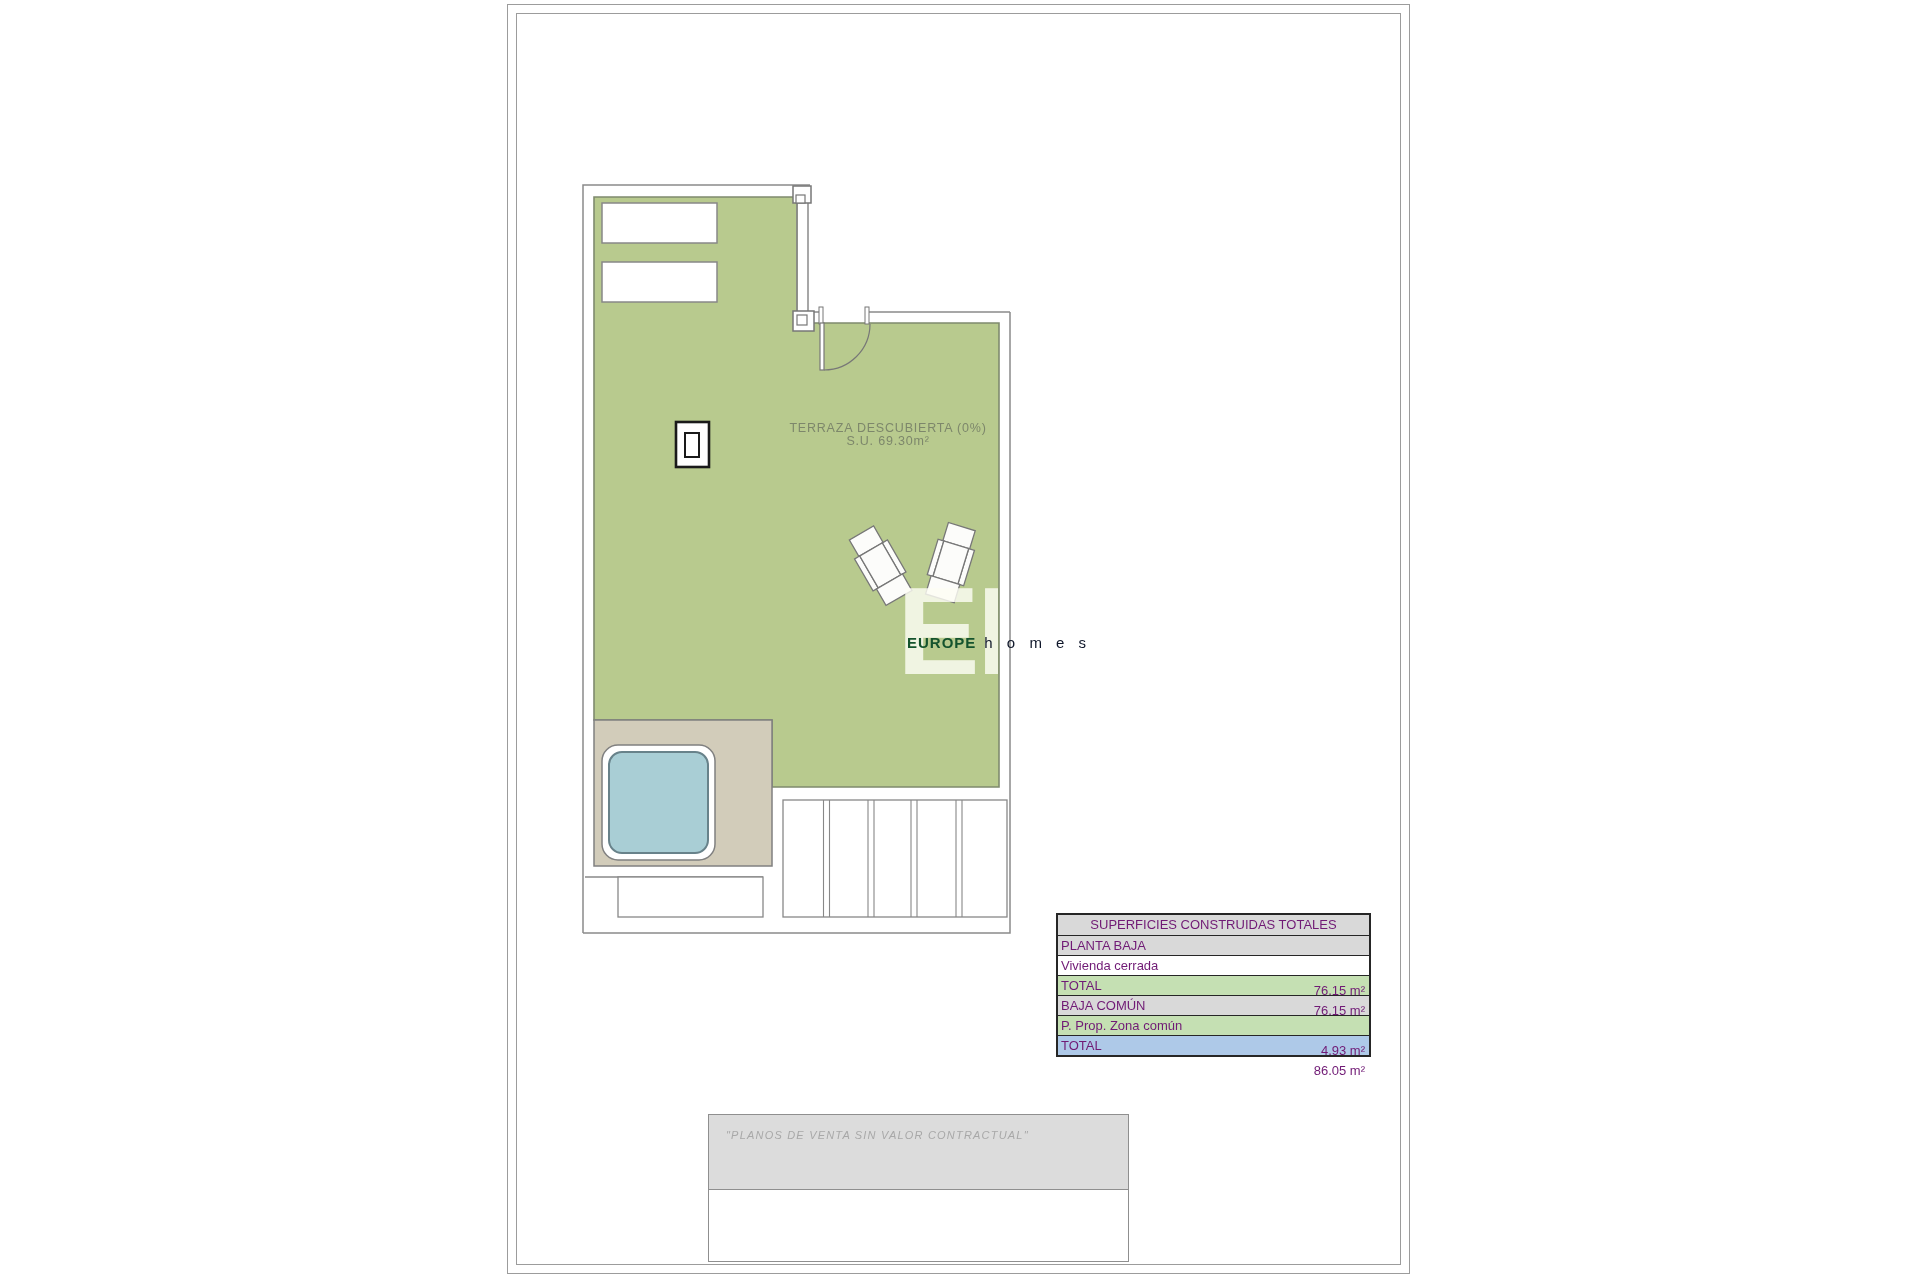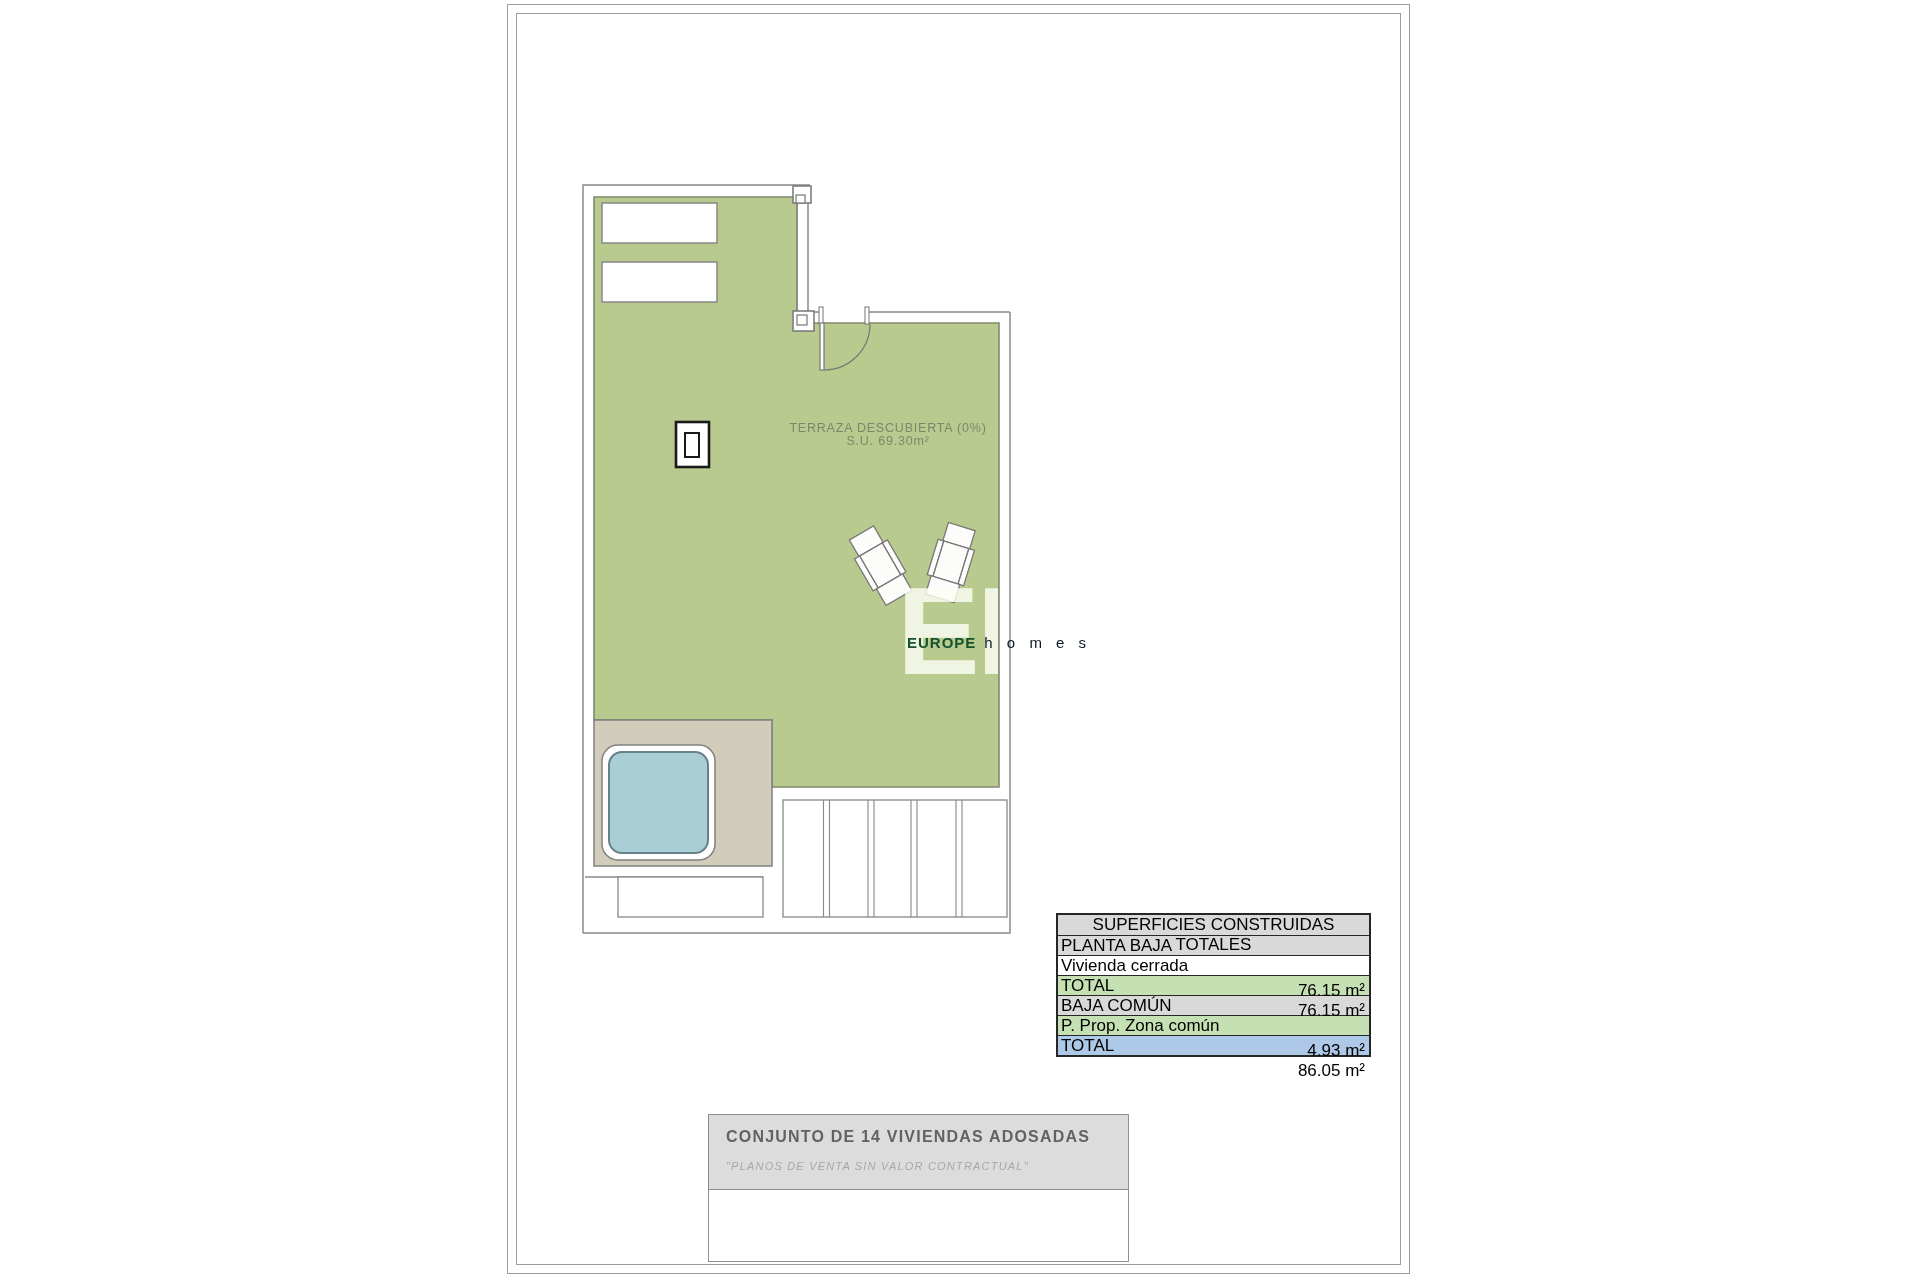--- a/index.html
+++ b/index.html
@@ -16,21 +16,21 @@
   .wm-big{position:absolute;left:897px;top:573px;width:101px;height:122px;overflow:hidden;
           font-size:124px;line-height:116px;font-weight:bold;letter-spacing:-3px;
           color:rgba(253,253,244,0.82);white-space:nowrap;}
   .wm-brand{position:absolute;left:907px;top:634px;white-space:nowrap;font-size:15px;}
   .wm-brand .b1{font-weight:bold;color:#14532d;letter-spacing:1px;text-align:center;}
   .wm-brand .b2{color:#0f172a;letter-spacing:5px;margin-left:8px;}
 
   
   .areas-table{position:absolute;left:1056px;top:913px;width:315px;
                border:2.5px solid #262626;box-sizing:border-box;background:#fff;
-               font-size:17px;color:#000000;}
+               font-size:13px;color:#701a75;}
   .t-header{height:20px;line-height:20px;text-align:center;background:#d9d9d9;}
   .t-row{height:19px;line-height:19px;display:flex;justify-content:space-between;
          border-top:1.5px solid #262626;padding:0 4px 0 3px;box-sizing:content-box;}
   .t-row .val{text-align:left;margin-top:25px;}
   .bg-gray{background:#d9d9d9;}
   .bg-green{background:#c5e0b3;}
   .bg-blue{background:#aec9e8;}
   .bg-white{background:#ffffff;}
 
   
@@ -149,18 +149,17 @@
       <span class="val">4.93 m²</span>
     </div>
     <div class="t-row bg-blue">
       <span>TOTAL</span>
       <span class="val">86.05 m²</span>
     </div>
   </div>
 
   <div class="title-block">
     <div class="tb-top">
-      <div class="tb-project">CONJUNTO DE 14 VIVIENDAS ADOSADAS</div>
       <div class="tb-disclaimer">"PLANOS DE VENTA SIN VALOR CONTRACTUAL"</div>
     </div>
   </div>
 
 </div>
 
 </body></html>

